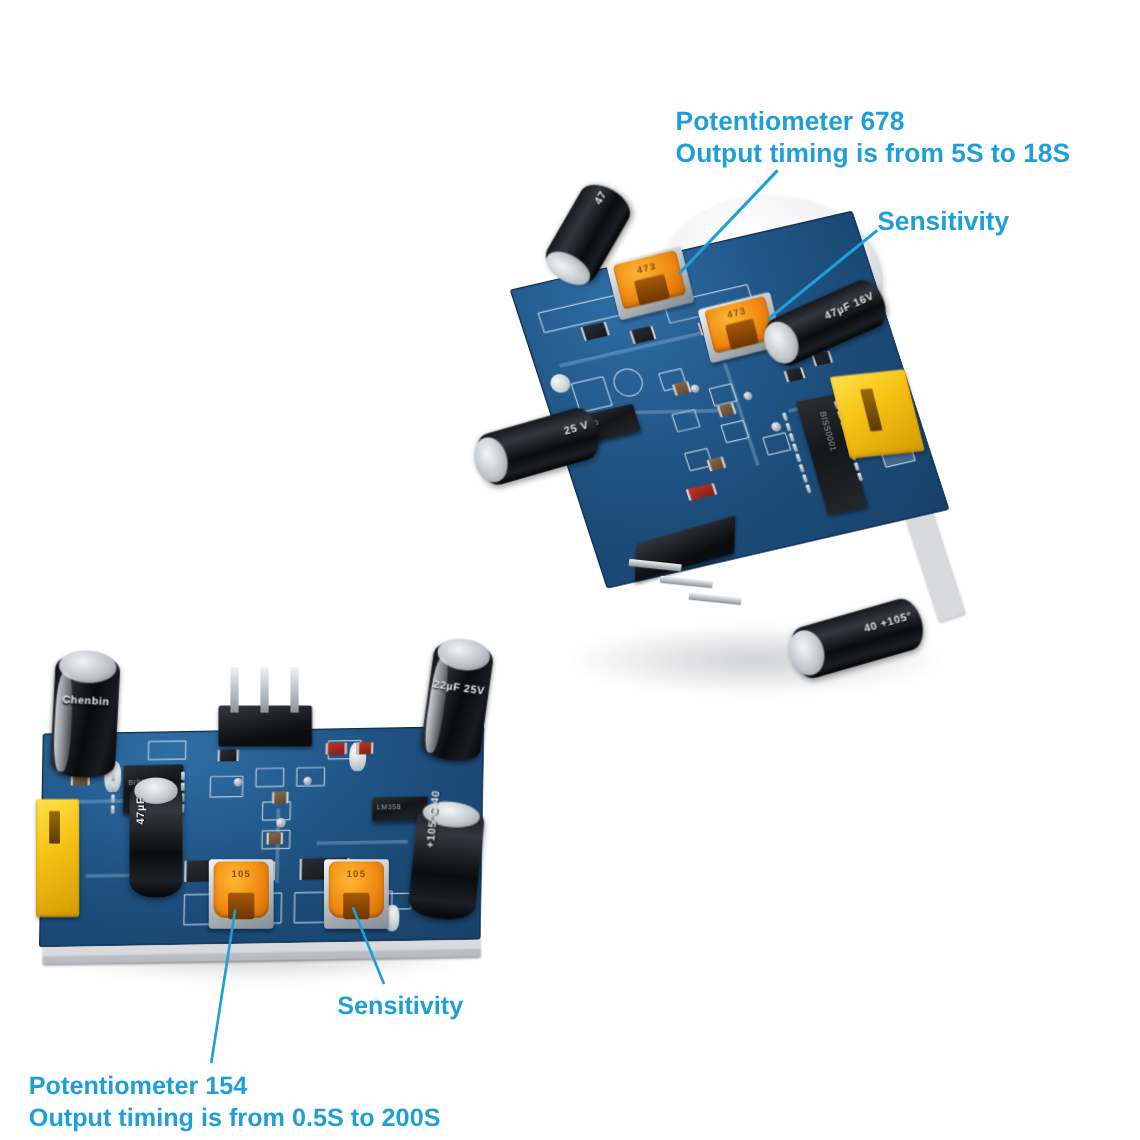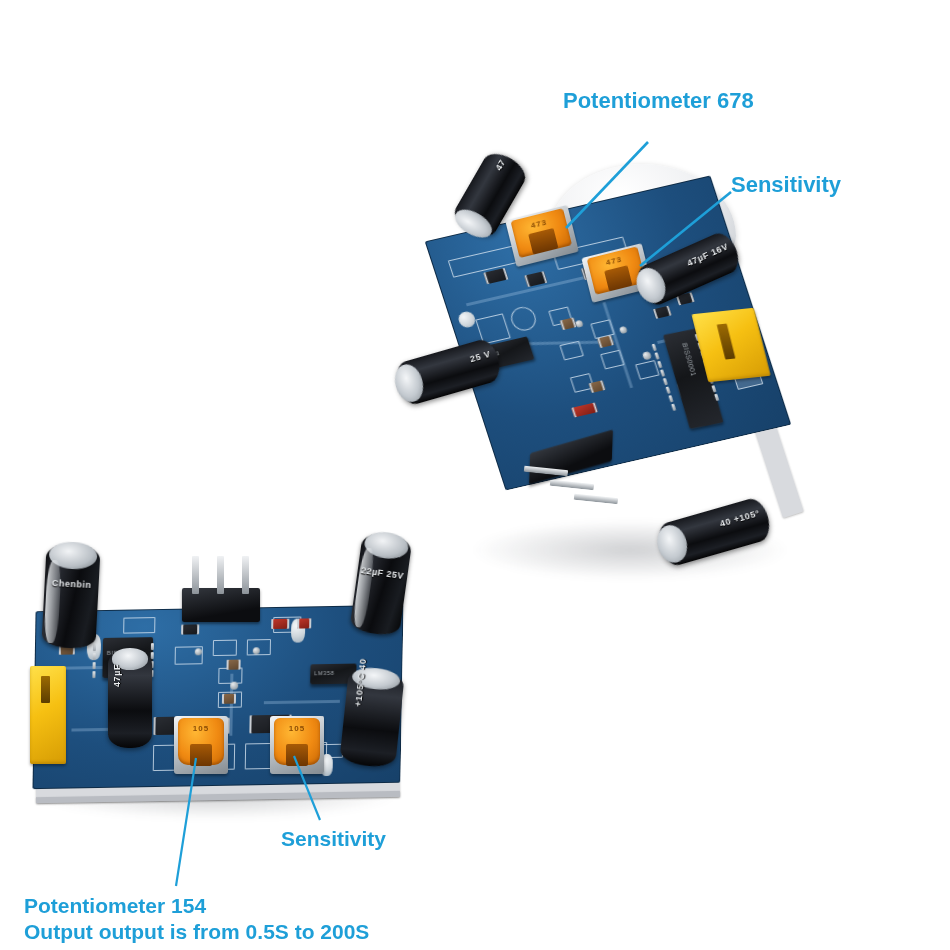--- a/index.html
+++ b/index.html
@@ -417,24 +417,25 @@
 
   <svg class="leaders" viewBox="0 0 950 950">
     <line x1="648" y1="142" x2="566" y2="228" stroke="#1e9fd8" stroke-width="2.6"></line>
     <line x1="731" y1="192" x2="640" y2="266" stroke="#1e9fd8" stroke-width="2.6"></line>
     <line x1="320" y1="820" x2="294" y2="756" stroke="#1e9fd8" stroke-width="2.2"></line>
     <line x1="176" y1="886" x2="196" y2="758" stroke="#1e9fd8" stroke-width="2.2"></line>
   </svg>
 
   <div class="anno big anno-473">
     <div>Potentiometer 678</div>
+    <div>Output timing is from 5S to 18S</div>
   </div>
 
   <div class="anno big anno-sens-top">Sensitivity</div>
 
   <div class="anno mid anno-sens-bot">Sensitivity</div>
 
   <div class="anno mid anno-105">
     <div>Potentiometer 154</div>
-    <div>Output output is from 0.5S to 200S</div>
+    <div>Output timing is from 0.5S to 200S</div>
   </div>
 
 </div>
 
 </body></html>

